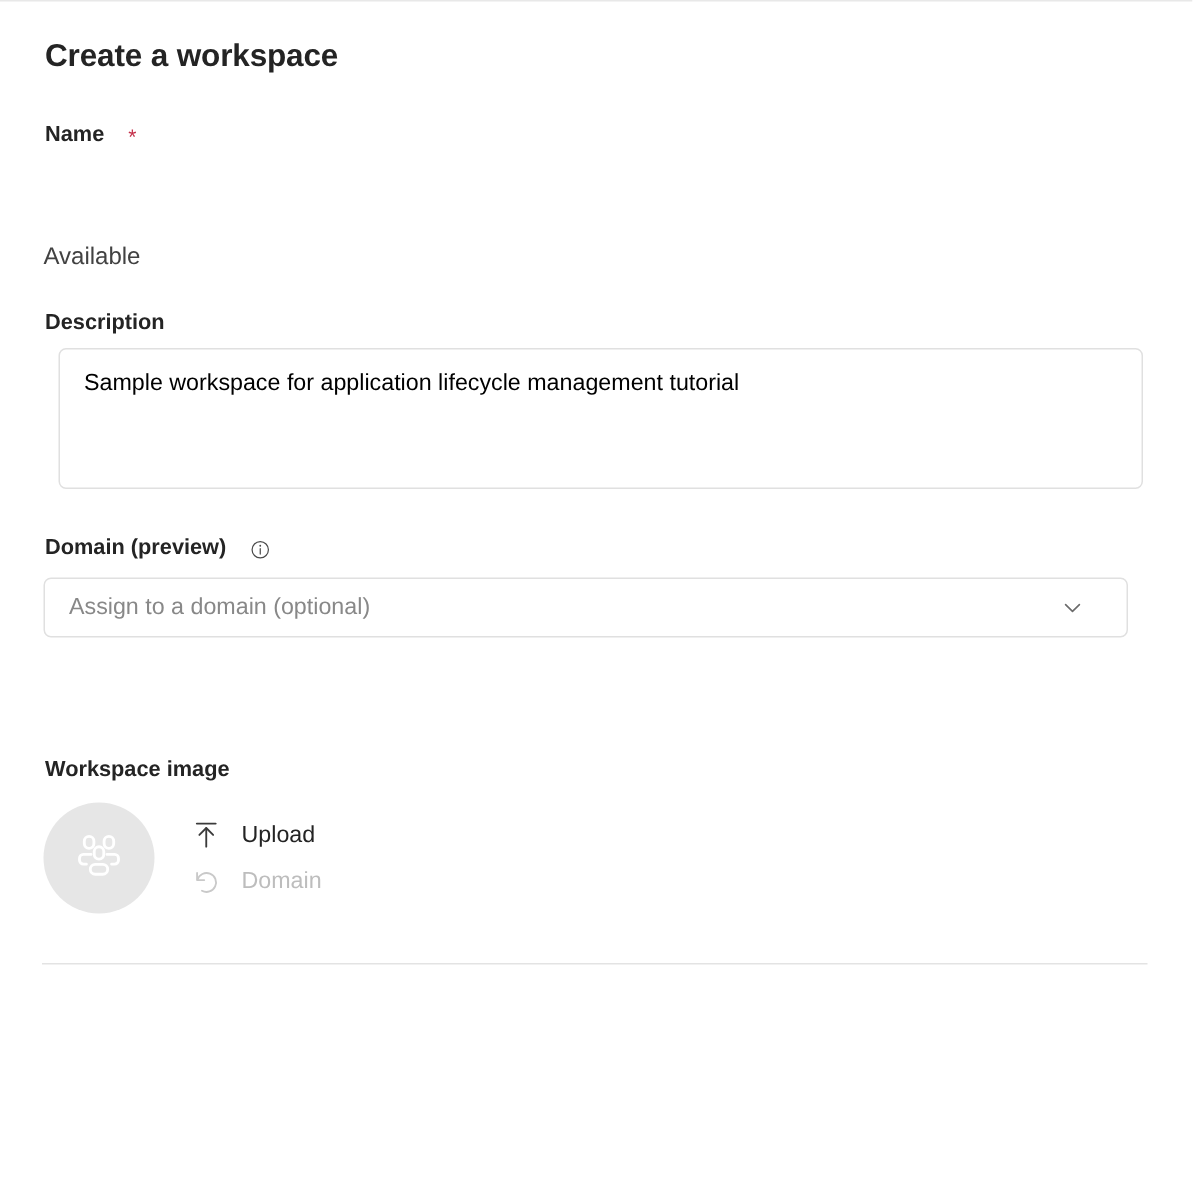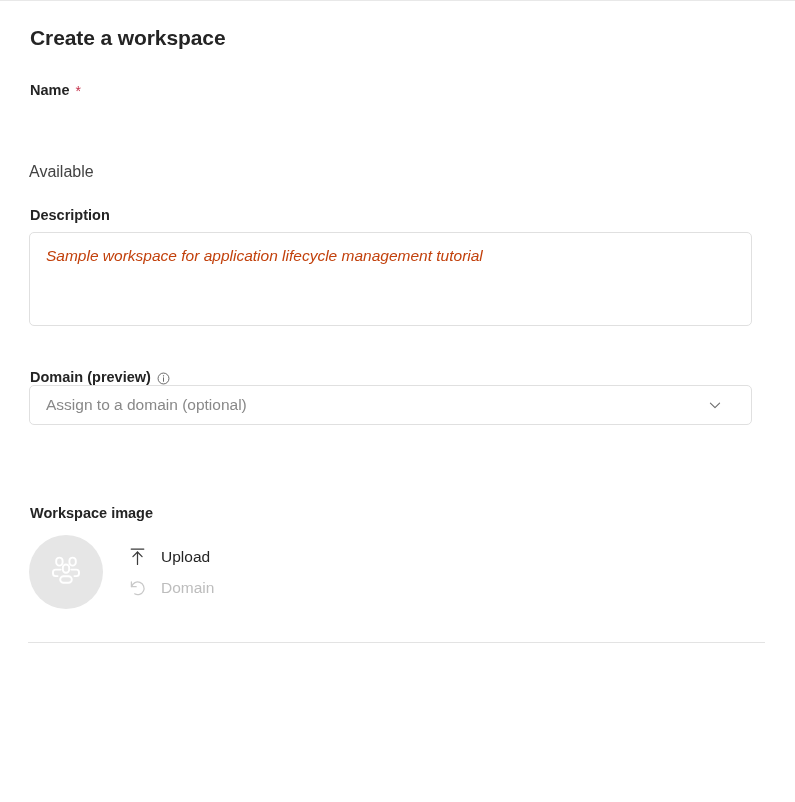--- a/index.html
+++ b/index.html
@@ -42,21 +42,21 @@
     position: absolute;
     top: 26px;
     left: 30px;
   }
   .field-label {
     font-size: 14.5px;
     font-weight: bold;
     color: #242424;
     display: flex;
     align-items: center;
-    gap: 6px;
+    gap: 16px;
   }
   .req-asterisk {
     color: #c4314b;
     font-size: 14px;
     font-weight: normal;
     line-height: 1;
     position: relative;
     top: 1px;
   }
   
@@ -90,40 +90,39 @@
   }
   
   .desc-label-row {
     position: absolute;
     top: 207px;
     left: 30px;
   }
   .desc-input {
     position: absolute;
     top: 232px;
-    left: 29px;
+    left: 39px;
     width: 723px;
     height: 94px;
     box-sizing: border-box;
     border: 1px solid #e0e0e0;
     border-radius: 5px;
     background: #ffffff;
     font-family: "Liberation Sans", sans-serif;
     font-size: 15.5px;
-    color: #c2410c;
+    color: #000000;
     padding: 13px 16px;
     resize: none;
     outline: none;
     line-height: 1.3;
-    font-style: italic;
   }
   
   .domain-label-row {
     position: absolute;
-    top: 369px;
+    top: 357px;
     left: 30px;
   }
   .info-icon {
     width: 13px;
     height: 13px;
     display: inline-block;
     position: relative;
     top: 1px;
   }
   .domain-select {

